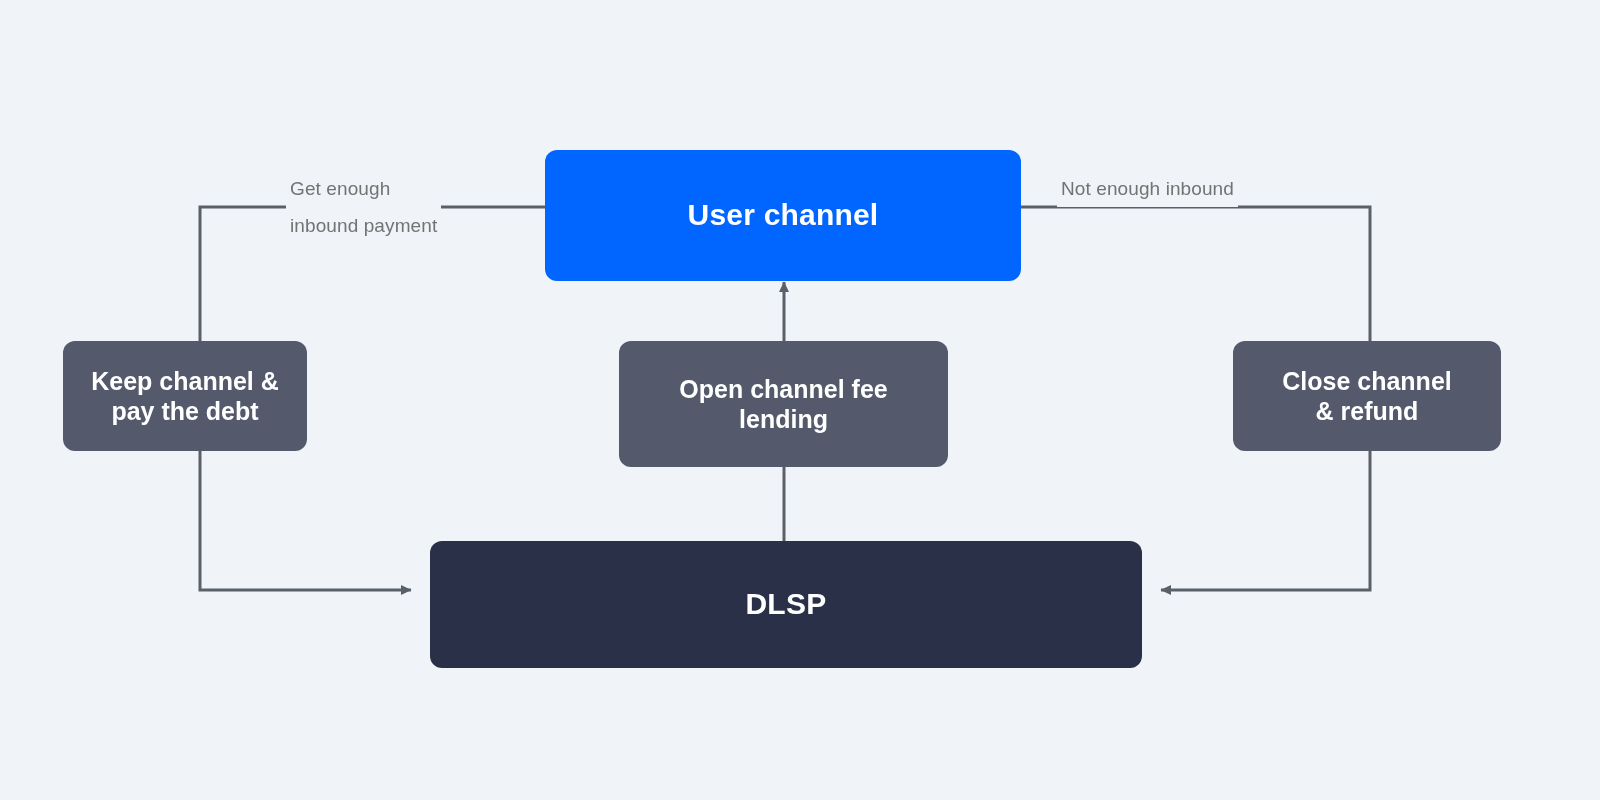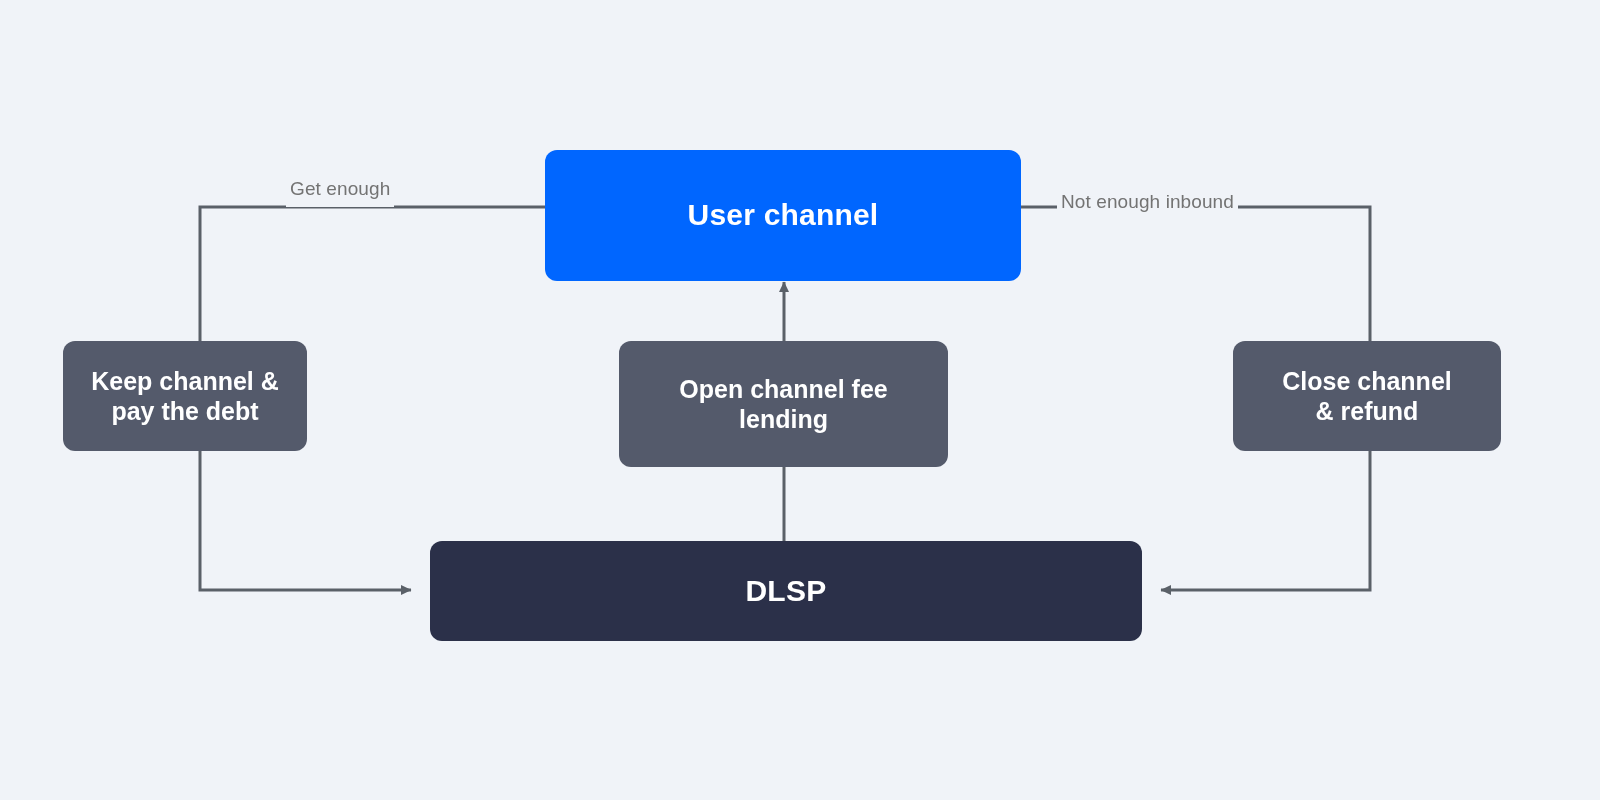--- a/index.html
+++ b/index.html
@@ -87,21 +87,21 @@
   #node-close-channel {
     left: 1233px;
     top: 341px;
     width: 268px;
     height: 110px;
   }
   #node-dlsp {
     left: 430px;
     top: 541px;
     width: 712px;
-    height: 100px;
+    height: 127px;
   }
 
   
   .edge-label {
     position: absolute;
     z-index: 6;
     color: #737373;
     font-size: 19px;
     font-weight: 500;
     line-height: 37px;
@@ -113,21 +113,21 @@
     background: #f0f3f8;
     padding: 0 4px;
   }
   #edge-label-left {
     left: 286px;
     top: 170px;
     text-align: left;
   }
   #edge-label-right {
     left: 1057px;
-    top: 183px;
+    top: 170px;
     text-align: center;
   }
 </style>
 </head>
 <body>
 
 <div id="diagram-canvas">
 
   <svg id="connector-layer" viewBox="0 0 1600 800" width="1600" height="800" aria-hidden="true">
     <defs>
@@ -167,19 +167,20 @@
     <span class="node-label">Close channel
 &amp; refund</span>
   </div>
 
   <div class="node node-root" id="node-dlsp">
     <span class="node-label">DLSP</span>
   </div>
 
   <div class="edge-label" id="edge-label-left">
     <span class="lbl-line">Get enough</span>
+    <span class="lbl-line">inbound payment</span>
   </div>
 
   <div class="edge-label" id="edge-label-right">
     <span class="lbl-line">Not enough inbound</span>
   </div>
 
 </div>
 
 </body></html>

